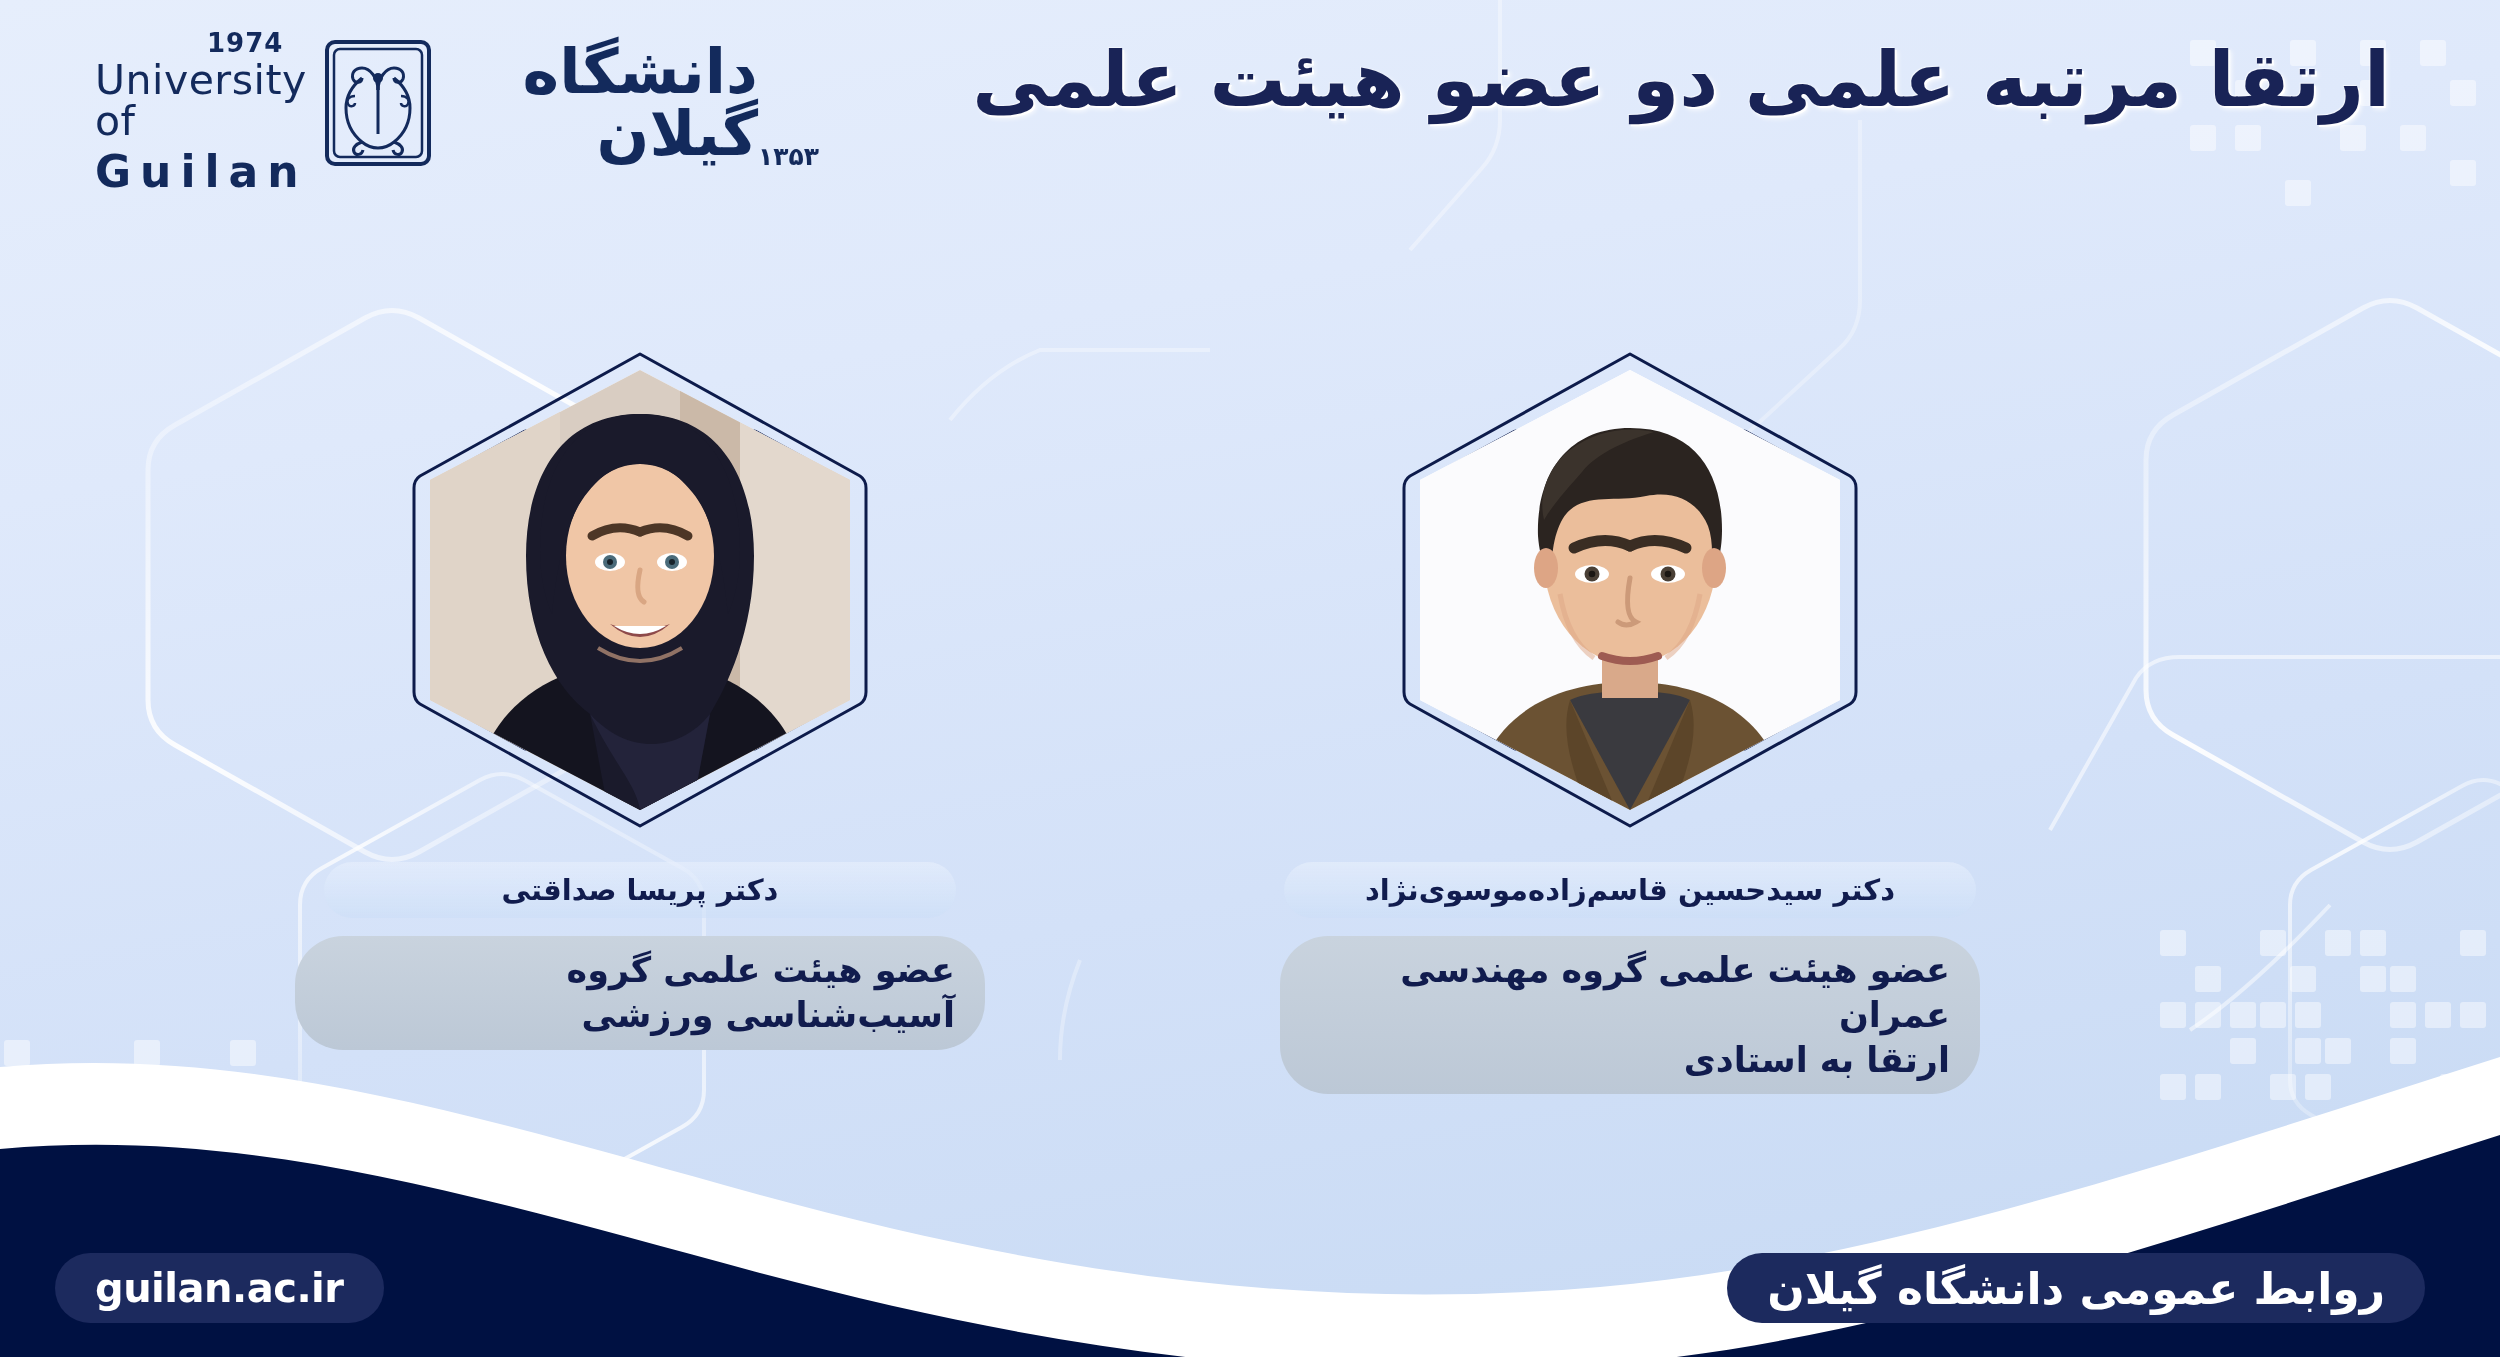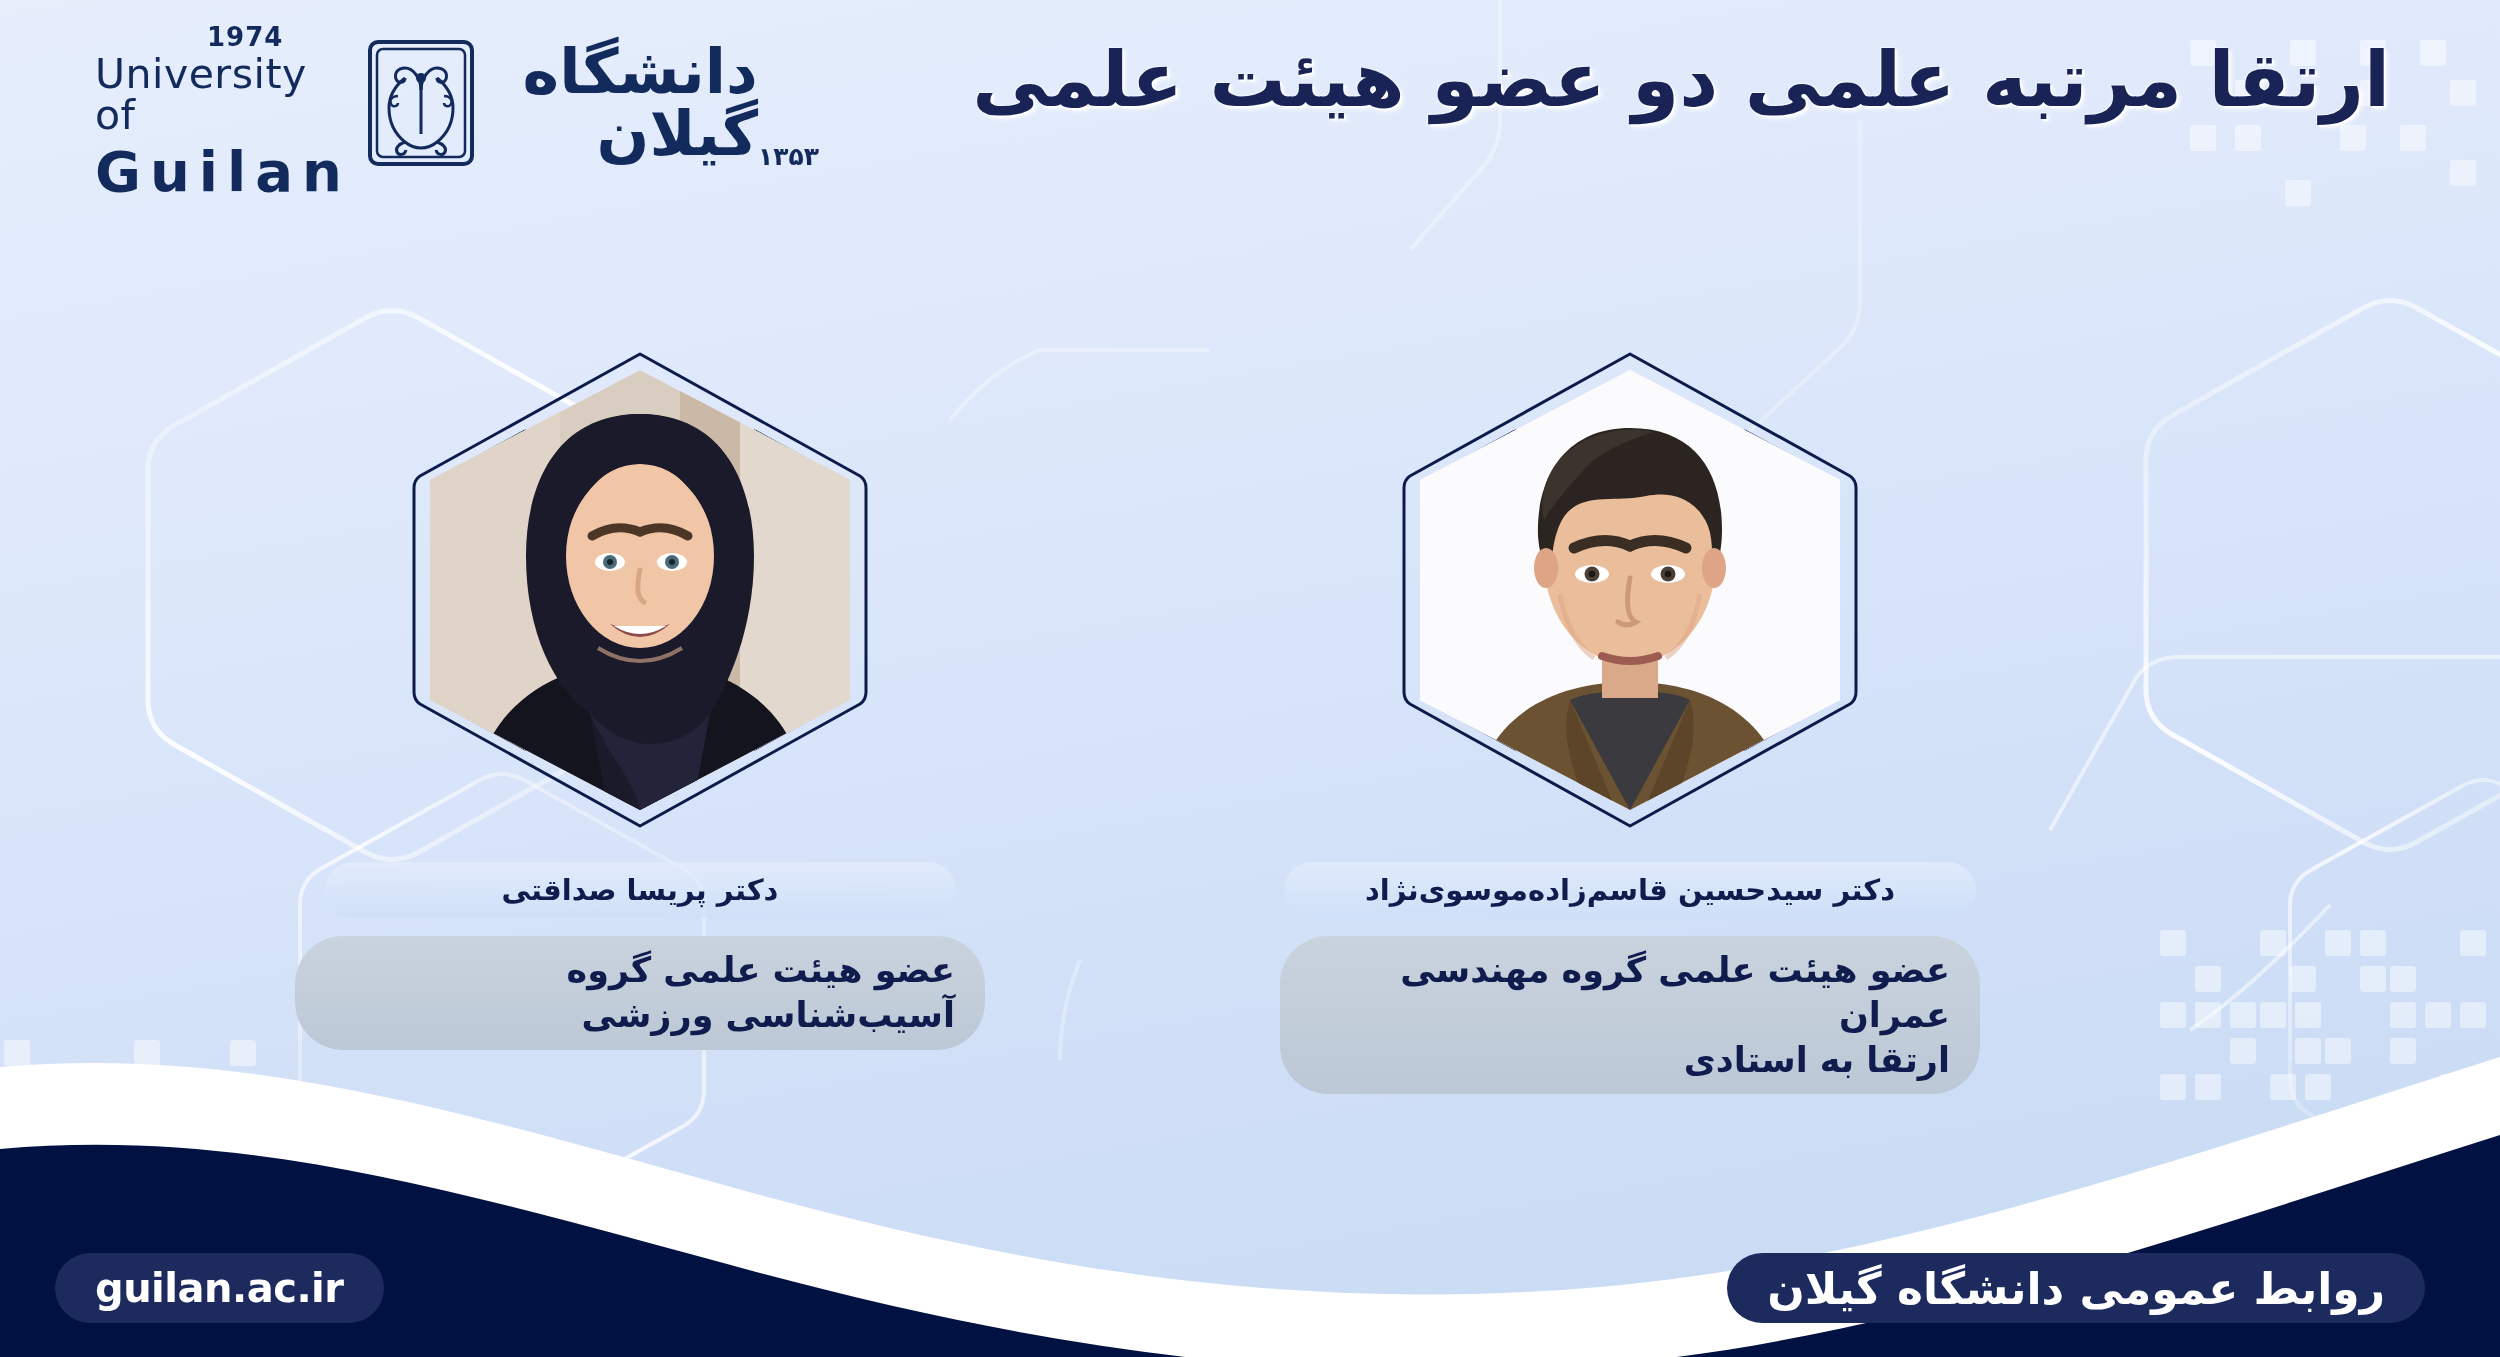--- a/index.html
+++ b/index.html
@@ -28,21 +28,21 @@
   .logo-wrap{
     position:absolute; left:95px; top:38px; width:730px; height:130px;
     display:flex; align-items:center; gap:0; direction:ltr;
   }
   .logo-en{
     display:flex; flex-direction:column; align-items:flex-start;
     color:#132a5c; line-height:1; margin-right:14px; padding-top:18px;
   }
   .logo-year{ font-size:26px; font-weight:700; letter-spacing:1px; margin-left:112px; margin-bottom:4px;}
   .logo-uni{ font-size:41px; font-weight:400; letter-spacing:0.5px; }
-  .logo-guilan{ font-size:56px; font-weight:700; letter-spacing:9px; margin-top:8px;}
+  .logo-guilan{ font-size:44px; font-weight:700; letter-spacing:9px; margin-top:8px;}
   .logo-mark{ width:112px; height:130px; flex:0 0 112px; }
   .logo-fa{
     display:flex; flex-direction:row; align-items:flex-end; direction:rtl;
     margin-left:4px;
   }
   .logo-fa-year{ font-size:25px; color:#132a5c; font-weight:600; margin-bottom:-6px; margin-right:6px;}
   .logo-fa-name{ font-size:62px; color:#132a5c; font-weight:700; line-height:1; }
 
   .poster-title{
     position:absolute; right:110px; top:26px; width:1420px;

